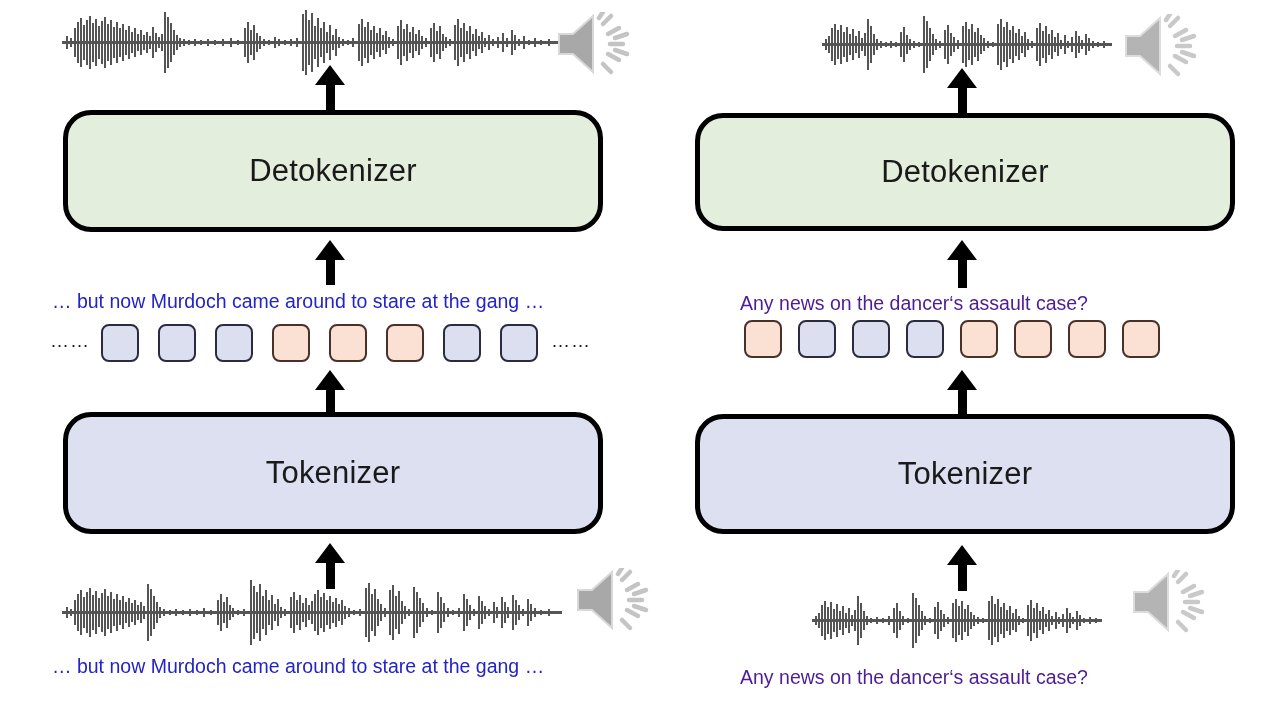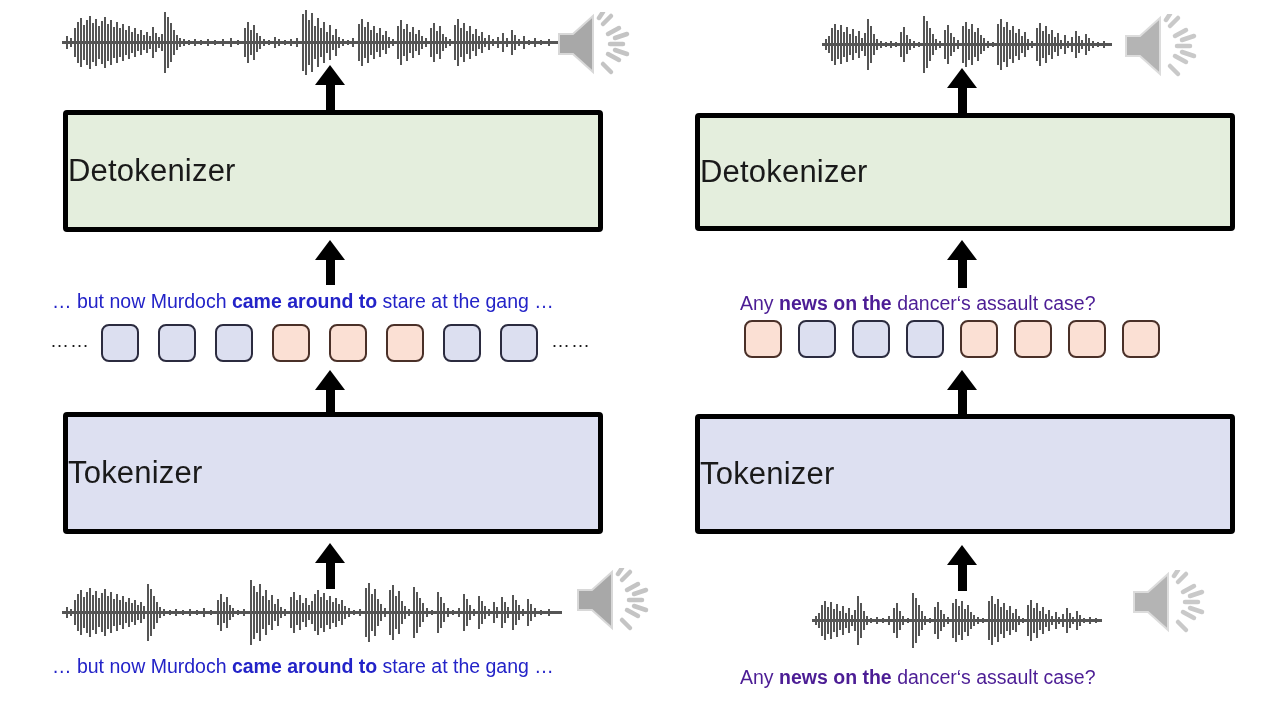--- a/index.html
+++ b/index.html
@@ -20,24 +20,25 @@
     top: 0;
     height: 720px;
   }
   #panel-left  { left: 0px;   width: 660px; }
   #panel-right { left: 660px; width: 620px; }
 
   
   .proc-box {
     position: absolute;
     border: 5px solid #000000;
-    border-radius: 4px;
+    border-radius: 28px;
     box-sizing: border-box;
     display: flex;
     align-items: center;
+    justify-content: center;
   }
   .proc-box .proc-label {
     font-size: 31px;
     color: #1a1a1a;
     font-family: "Liberation Sans", sans-serif;
     letter-spacing: 0.2px;
   }
 
   
   .arrow {
@@ -87,21 +88,21 @@
 
   
   .transcript {
     position: absolute;
     font-size: 19.5px;
     white-space: nowrap;
     font-family: "Liberation Sans", sans-serif;
   }
   .transcript.blue { color: #2323c8; }
   .transcript.red  { color: #4c1d95; }
-  .transcript b { font-weight: bold; margin-top: 28px; }
+  .transcript b { font-weight: normal; margin-top: 28px; }
 
   
   .waveform {
     position: absolute;
   }
   .waveform svg { display: block; }
 
   
   .speaker { position: absolute; }
   .speaker svg { display: block; }

